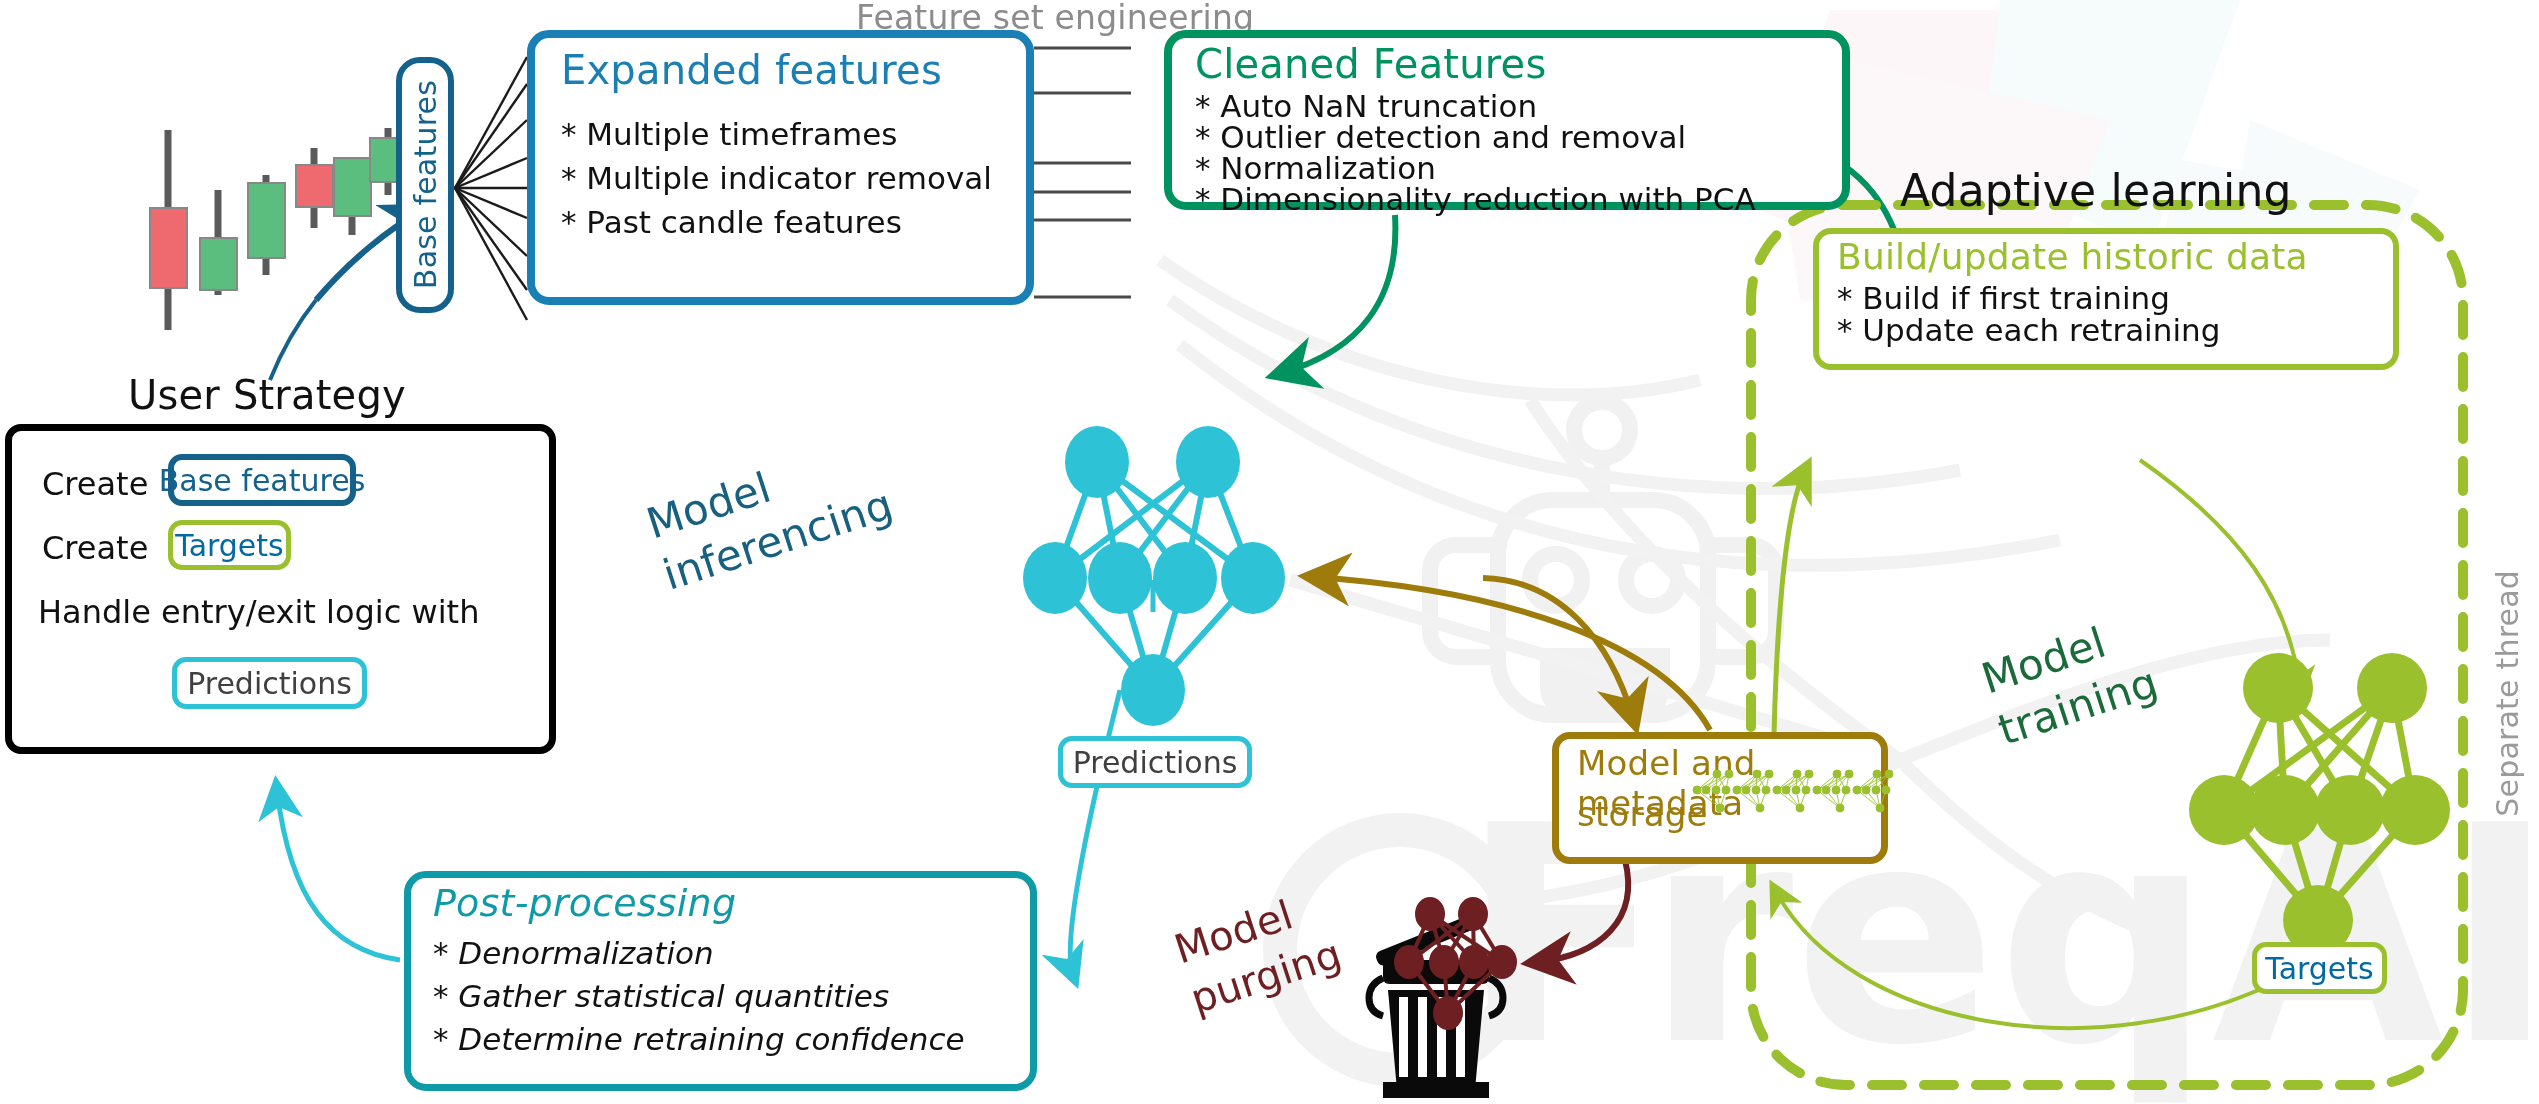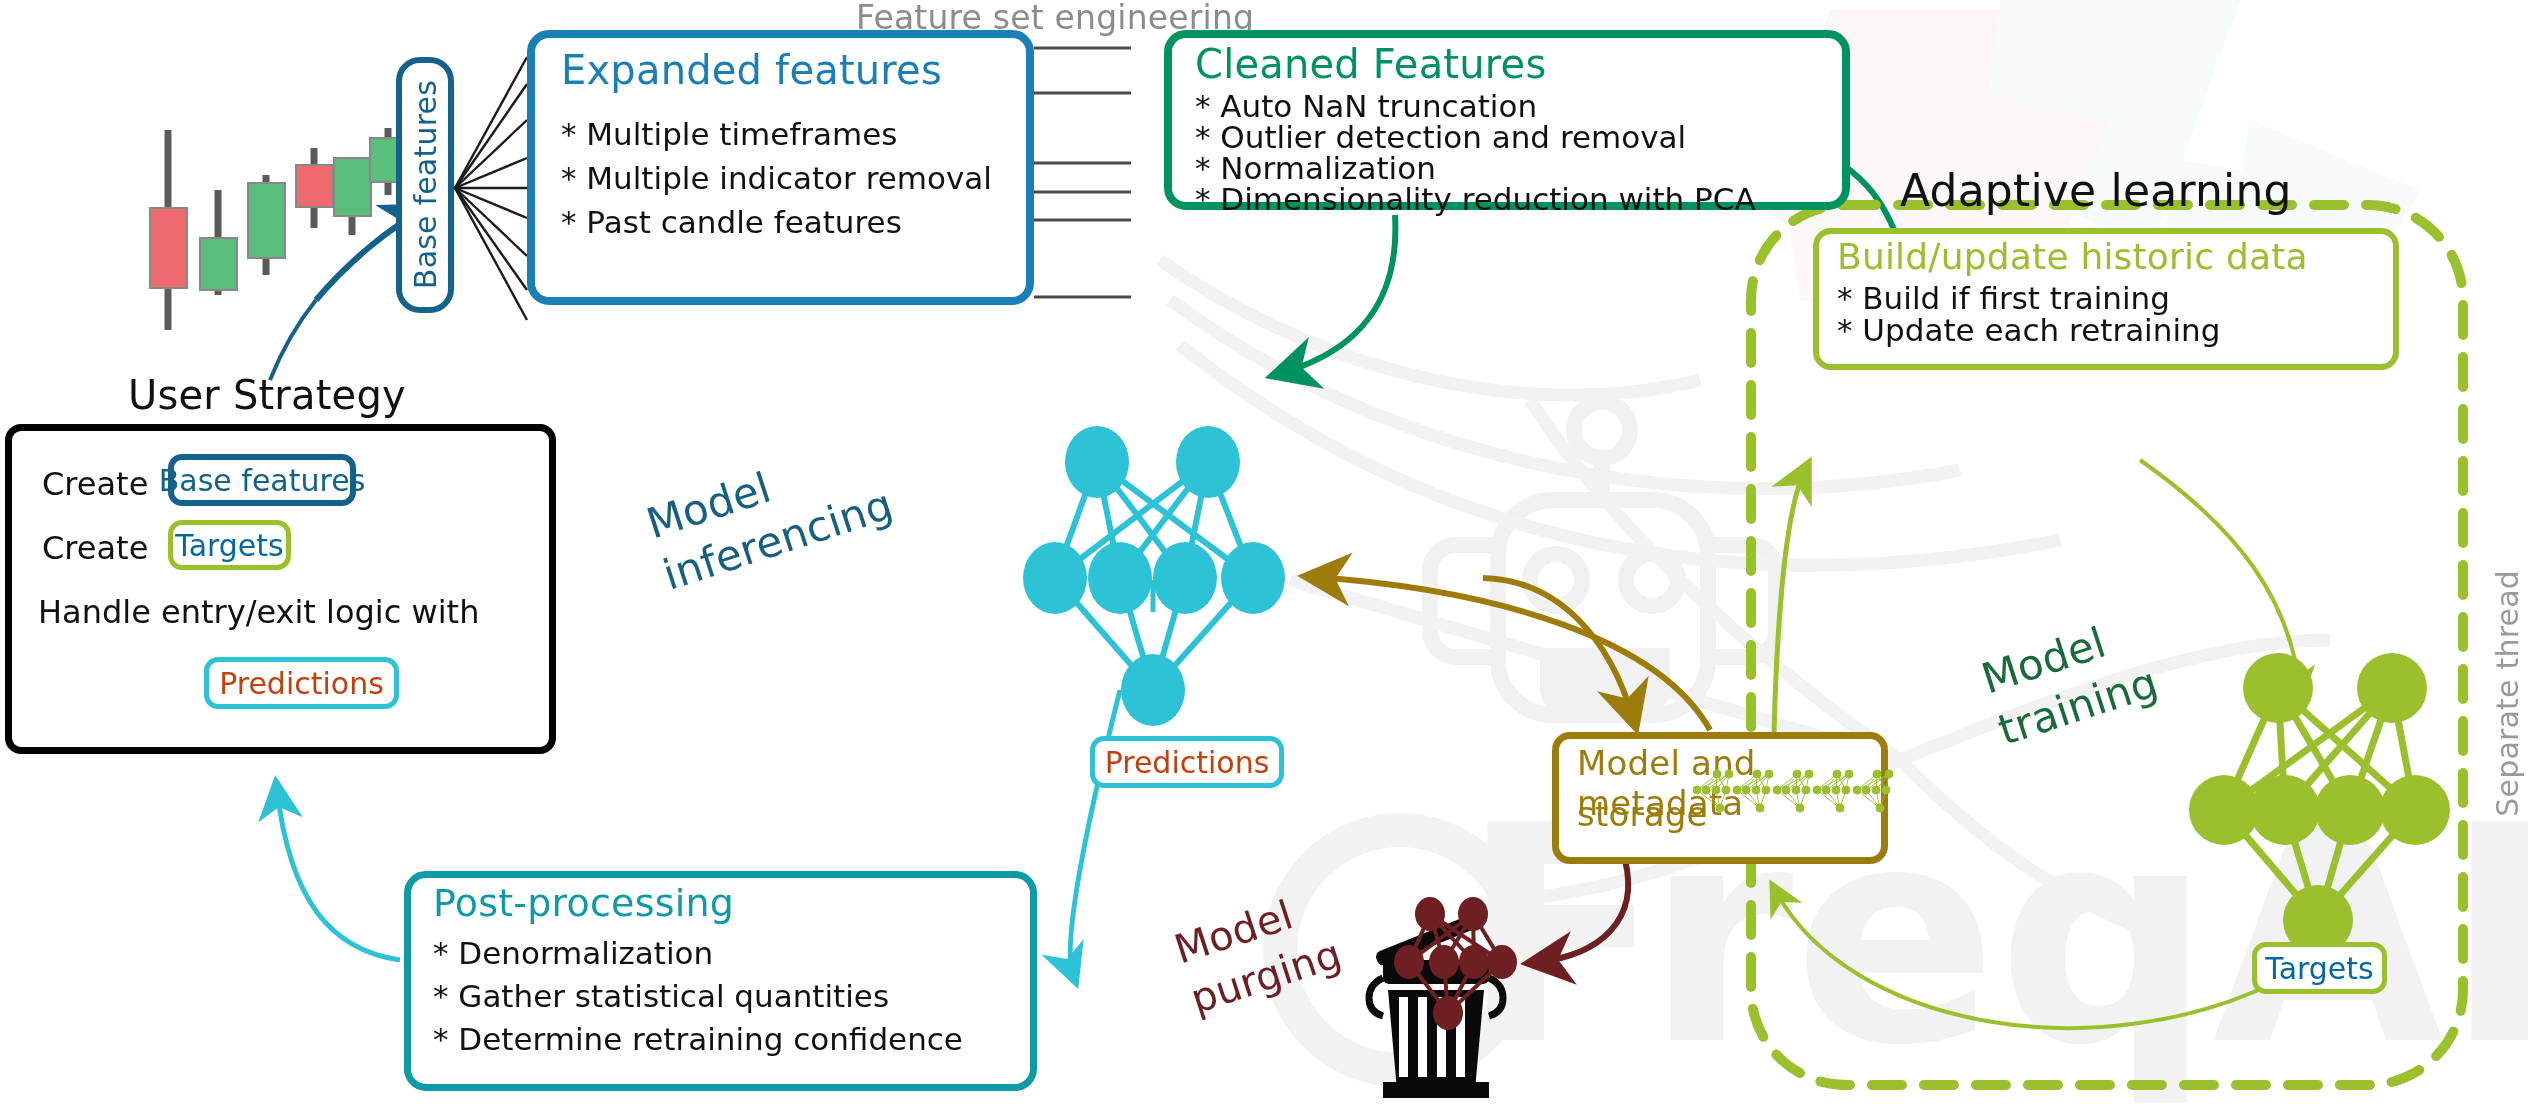--- a/index.html
+++ b/index.html
@@ -4,39 +4,39 @@
 <style>
   html,body{margin:0;padding:0;background:#ffffff;}
   body{width:2539px;height:1104px;overflow:hidden;font-family:"DejaVu Sans",sans-serif;}
   #stage{position:relative;width:2539px;height:1104px;background:#fff;}
   svg.layer{position:absolute;left:0;top:0;width:2539px;height:1104px;}
 
   
   .box{position:absolute;background:#fff;border-style:solid;border-radius:22px;box-sizing:border-box;}
   .box-blue{border-color:#1a7fb5;border-width:8px;}
   .box-green{border-color:#00935f;border-width:8px;margin-left:43px;}
-  .box-teal{border-color:#0e9aa7;border-width:7px;}
+  .box-teal{border-color:#0e9aa7;border-width:7px;font-style:italic;}
   .box-black{border-color:#000;border-width:7px;}
   .box-olive{border-color:#9ac02e;border-width:6px;border-radius:18px;}
   .box-gold{border-color:#9e7c0b;border-width:7px;border-radius:18px;}
 
   .title{font-family:"DejaVu Sans",sans-serif;font-weight:400;letter-spacing:.2px;}
   .t-blue{color:#1a7fb5;}
   .t-green{color:#00935f;}
   .t-teal{color:#0e9aa7;}
   .t-olive{color:#9ac02e;}
   .t-gold{color:#9e7c0b;}
   .bullets{color:#111;}
   .bullets div{white-space:nowrap;}
 
   
   .pill{position:absolute;background:#fff;box-sizing:border-box;display:flex;align-items:center;justify-content:center;border-style:solid;border-radius:14px;white-space:nowrap;}
   .pill-darkblue{border-color:#14628c;border-width:6px;color:#14628c;}
   .pill-olive{border-color:#9ac02e;border-width:5px;color:#0369a1;}
-  .pill-cyan{border-color:#2dc2d6;border-width:5px;color:#c2410c;margin-left:32px;}
+  .pill-cyan{border-color:#2dc2d6;border-width:5px;color:#404040;}
 
   .vert{writing-mode:vertical-rl;transform:rotate(180deg);}
   .rot-label{position:absolute;transform-origin:left top;white-space:nowrap;}
 
   .plain{position:absolute;white-space:nowrap;}
 </style>
 </head>
 <body>
 
 <div id="stage">

